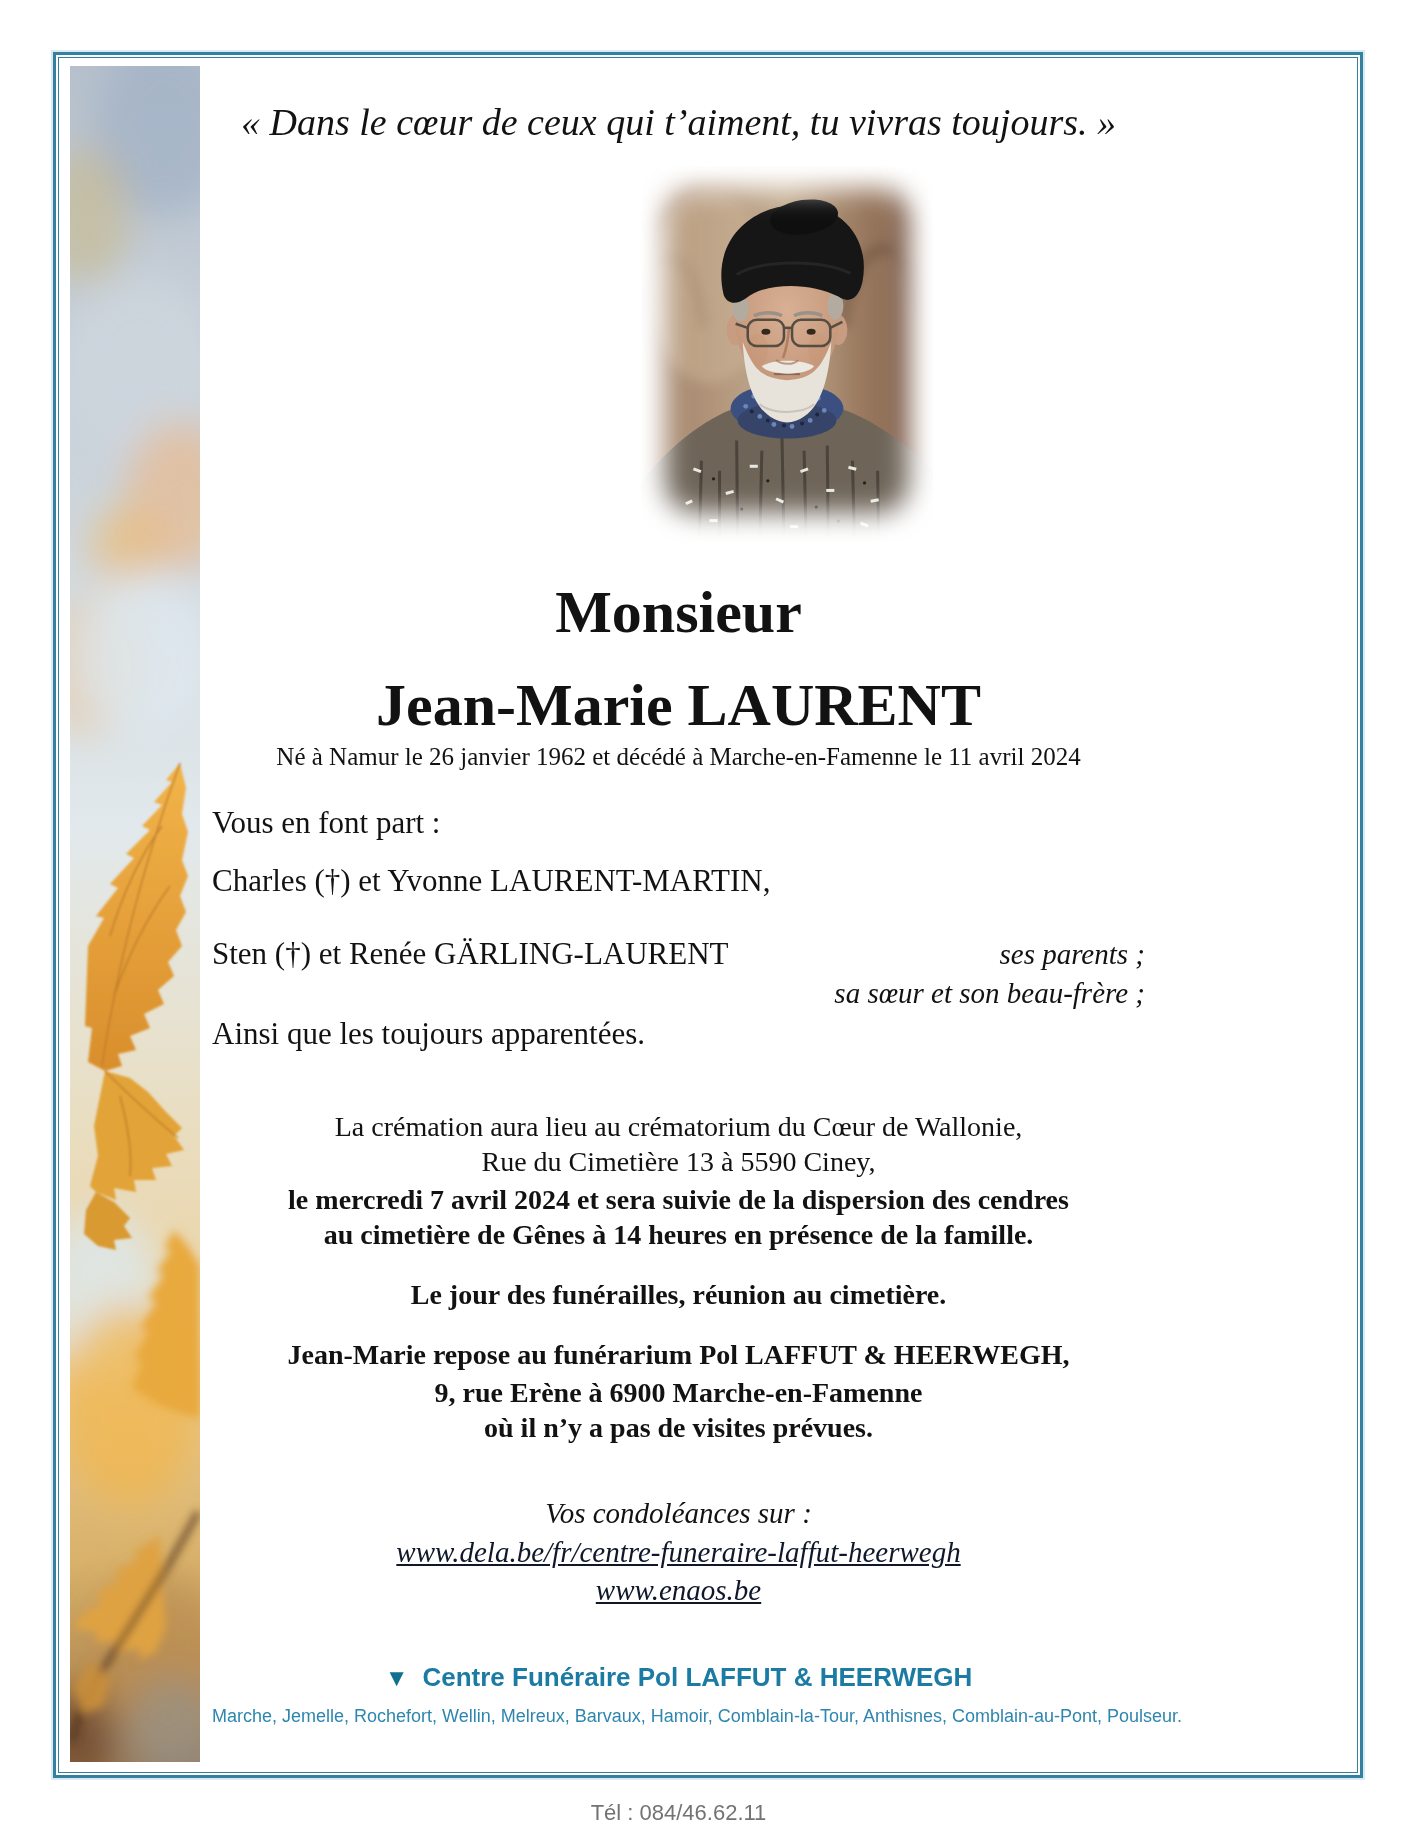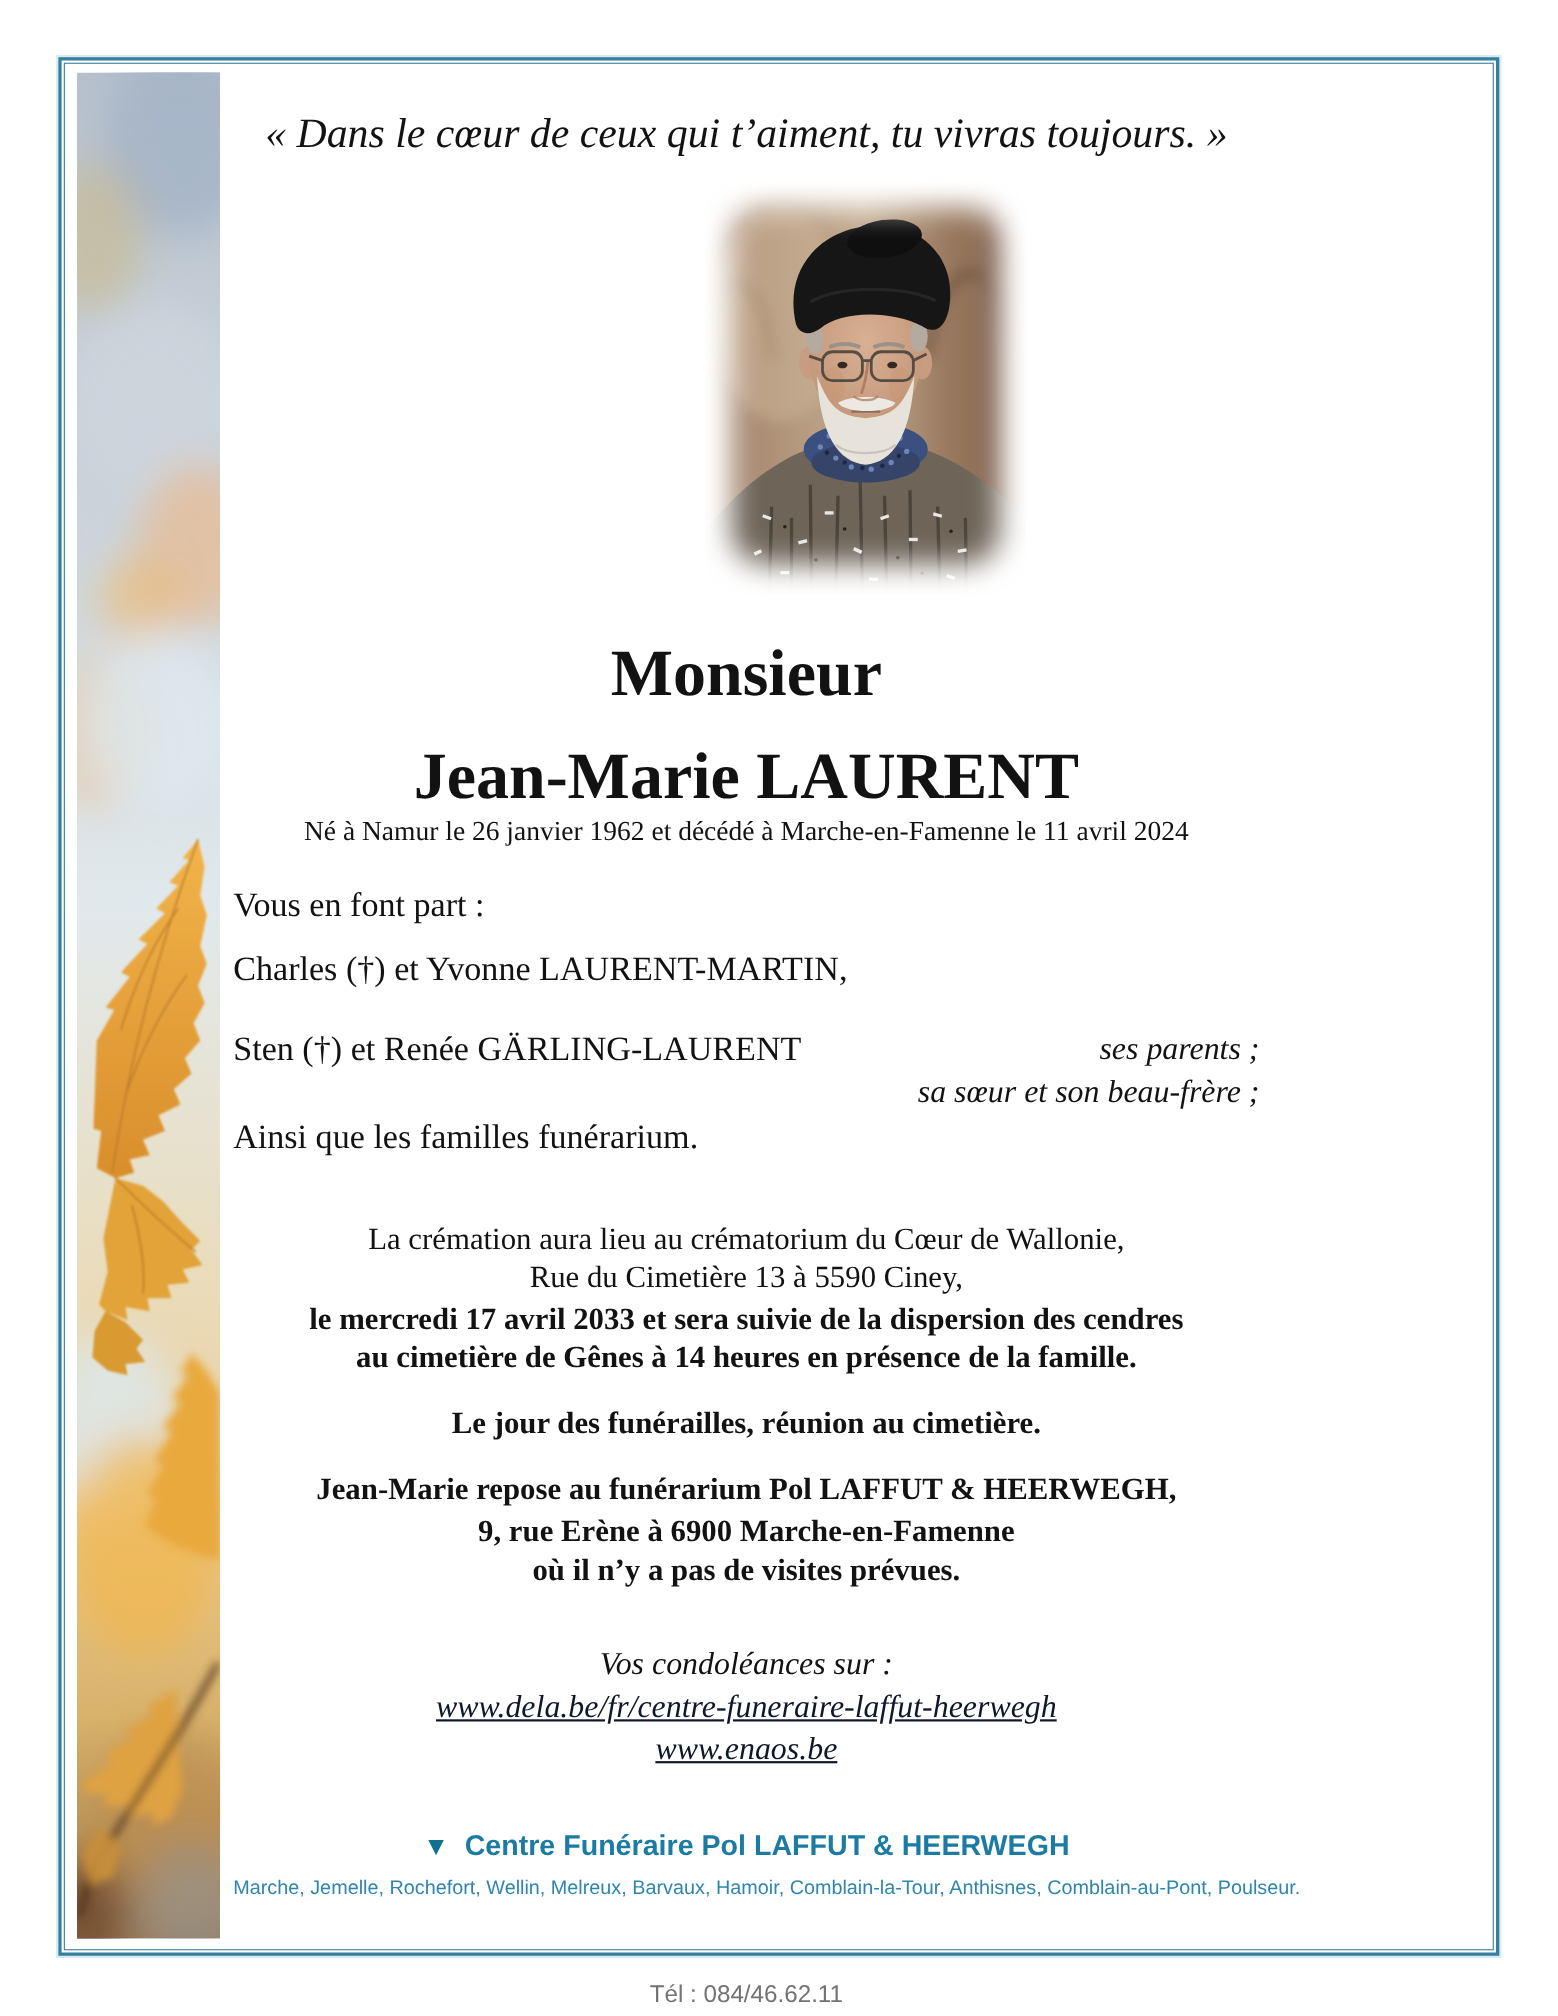--- a/index.html
+++ b/index.html
@@ -251,25 +251,25 @@
 
 <div class="line c title1">Monsieur</div>
 <div class="line c title2">Jean-Marie LAURENT</div>
 <div class="line c birth">Né à Namur le 26 janvier 1962 et décédé à Marche-en-Famenne le 11 avril 2024</div>
 
 <div class="line body31 vous">Vous en font part :</div>
 <div class="line body31 charles">Charles (†) et Yvonne LAURENT-MARTIN,</div>
 <div class="line r rel sesparents">ses parents ;</div>
 <div class="line body31 sten">Sten (†) et Renée GÄRLING-LAURENT</div>
 <div class="line r rel sasoeur">sa sœur et son beau-frère ;</div>
-<div class="line body31 ainsi">Ainsi que les familles funérarium.</div>
+<div class="line body31 ainsi">Ainsi que les toujours apparentées.</div>
 
 <div class="line c cer crem1">La crémation aura lieu au crématorium du Cœur de Wallonie,</div>
 <div class="line c cer crem2">Rue du Cimetière 13 à 5590 Ciney,</div>
-<div class="line c cerb crem3">le mercredi 17 avril 2033 et sera suivie de la dispersion des cendres</div>
+<div class="line c cerb crem3">le mercredi 7 avril 2024 et sera suivie de la dispersion des cendres</div>
 <div class="line c cerb crem4">au cimetière de Gênes à 14 heures en présence de la famille.</div>
 <div class="line c cerb jour">Le jour des funérailles, réunion au cimetière.</div>
 
 <div class="line c cerb repose1">Jean-Marie repose au funérarium Pol LAFFUT &amp; HEERWEGH,</div>
 <div class="line c cerb repose2">9, rue Erène à 6900 Marche-en-Famenne</div>
 <div class="line c cerb repose3">où il n’y a pas de visites prévues.</div>
 
 <div class="line c condo">Vos condoléances sur :</div>
 <div class="line c lnk link1"><a>www.dela.be/fr/centre-funeraire-laffut-heerwegh</a></div>
 <div class="line c lnk link2"><a>www.enaos.be</a></div>

